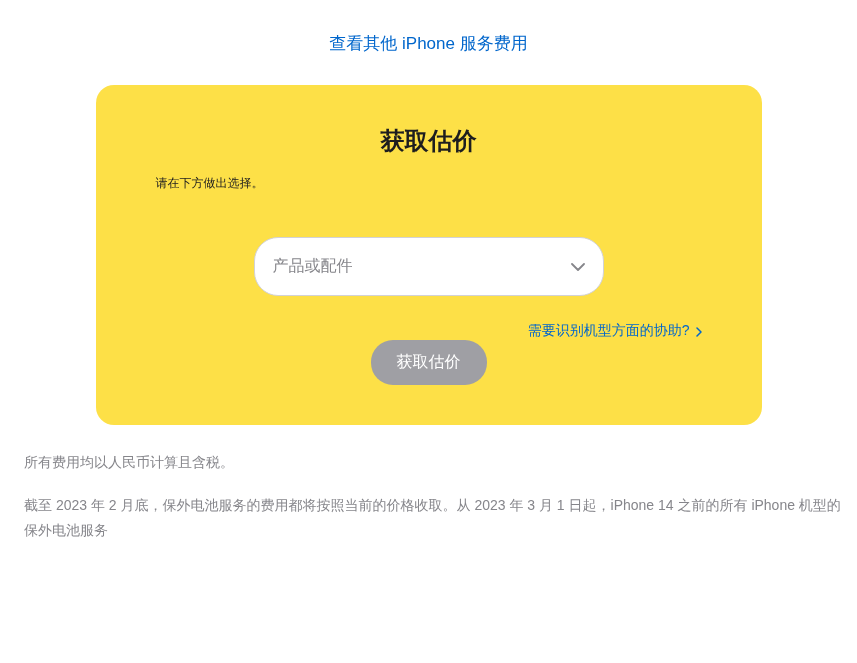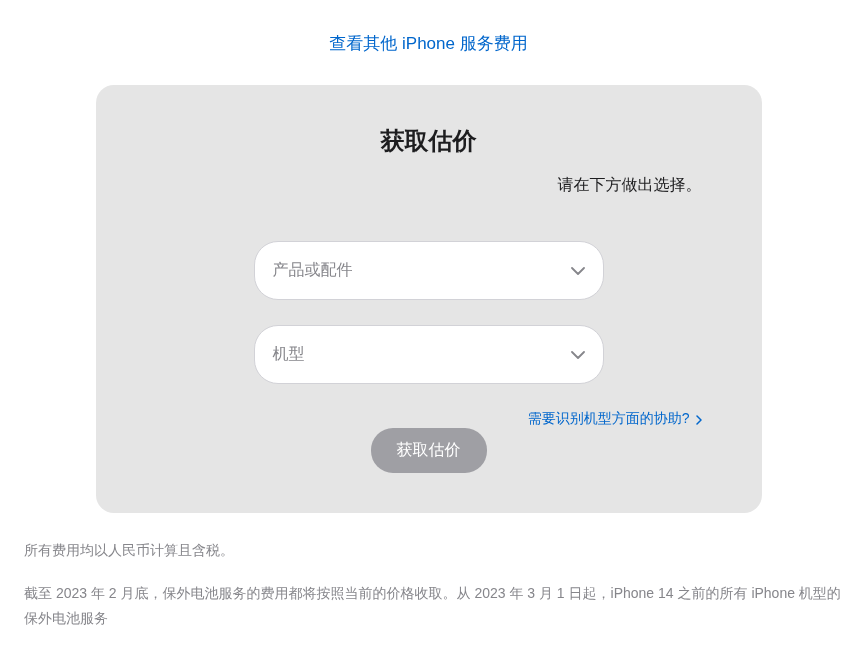--- a/index.html
+++ b/index.html
@@ -20,36 +20,36 @@
       padding-top: 32px;
       padding-bottom: 30px;
     }
     .top-link a {
       color: #0066cc;
       text-decoration: none;
       font-size: 17px;
       font-weight: 400;
     }
     .card {
-      background: #e5e5e5;
+      background: #fde047;
       border-radius: 18px;
       max-width: 666px;
       margin: 0 auto;
       padding: 40px 60px 40px 60px;
     }
     .card-title {
       text-align: center;
       font-size: 24px;
       font-weight: 600;
       color: #1d1d1f;
       margin-bottom: 18px;
     }
     .card-subtitle {
-      text-align: right;
-      font-size: 16px;
+      text-align: left;
+      font-size: 12px;
       color: #1d1d1f;
       margin-bottom: 45px;
     }
     .select-wrapper {
       max-width: 350px;
       margin: 0 auto 25px auto;
       position: relative;
     }
     .select-box {
       width: 100%;
@@ -127,28 +127,20 @@
 
   <div class="select-wrapper">
     <div class="select-box">
       <span>产品或配件</span>
       <svg class="chevron" viewBox="0 0 14 8" fill="none">
         <path d="M1 1L7 7L13 1" stroke="#86868b" stroke-width="1.8" stroke-linecap="round" stroke-linejoin="round"></path>
       </svg>
     </div>
   </div>
 
-  <div class="select-wrapper">
-    <div class="select-box">
-      <span>机型</span>
-      <svg class="chevron" viewBox="0 0 14 8" fill="none">
-        <path d="M1 1L7 7L13 1" stroke="#86868b" stroke-width="1.8" stroke-linecap="round" stroke-linejoin="round"></path>
-      </svg>
-    </div>
-  </div>
 
   <div class="help-link">
     <a href="#">
       <span>需要识别机型方面的协助?</span>
       <span class="help-chevron">
         <svg width="6" height="10" viewBox="0 0 6 10" style="display:inline-block;vertical-align:middle;">
           <path d="M1 1L5 5L1 9" stroke="#0066cc" stroke-width="1.5" fill="none" stroke-linecap="round" stroke-linejoin="round"></path>
         </svg>
       </span>
     </a>

